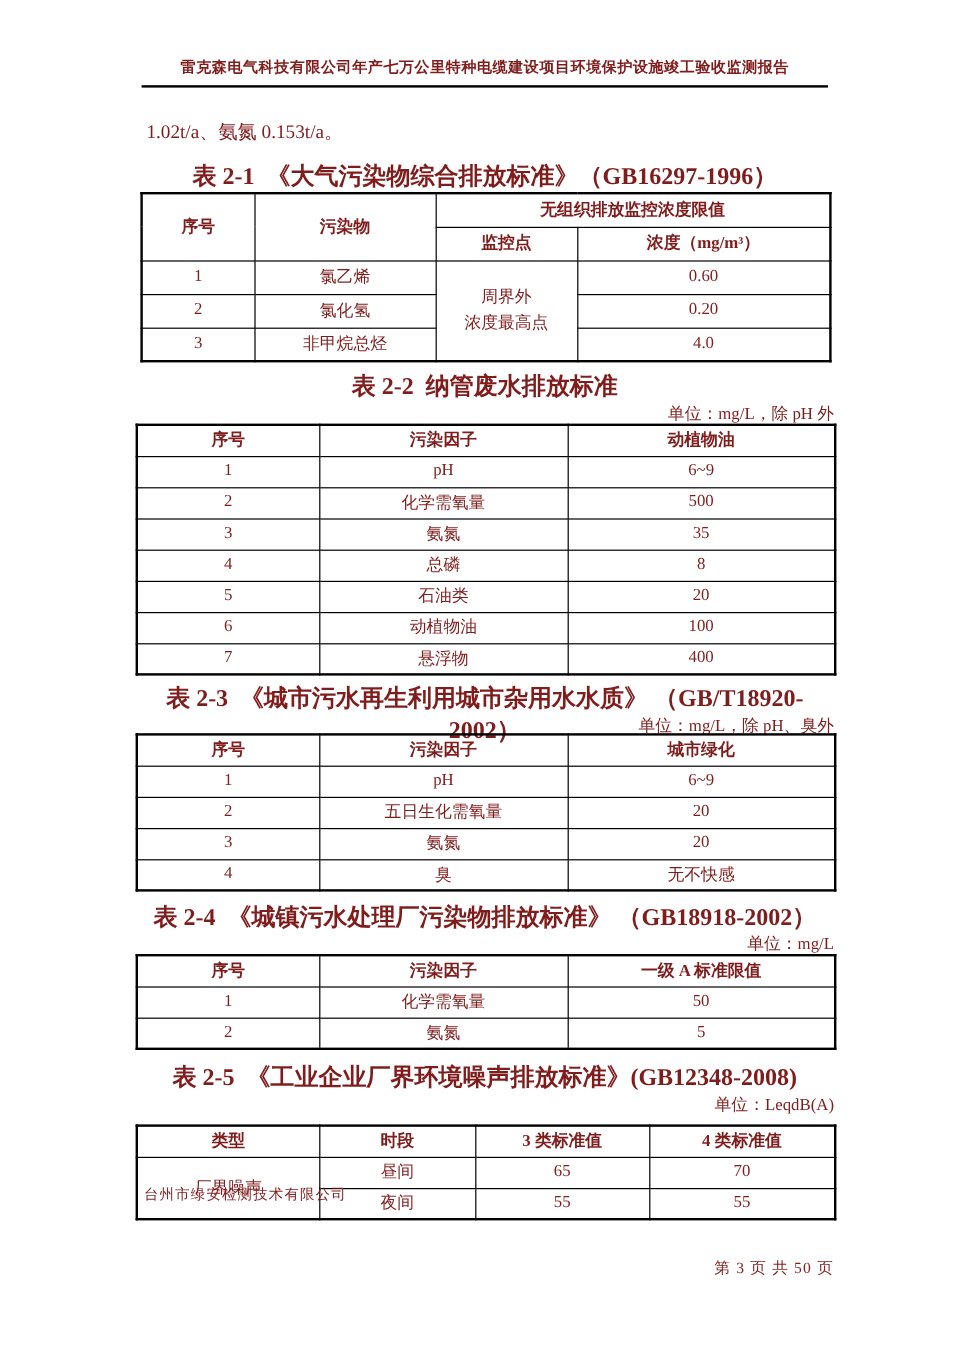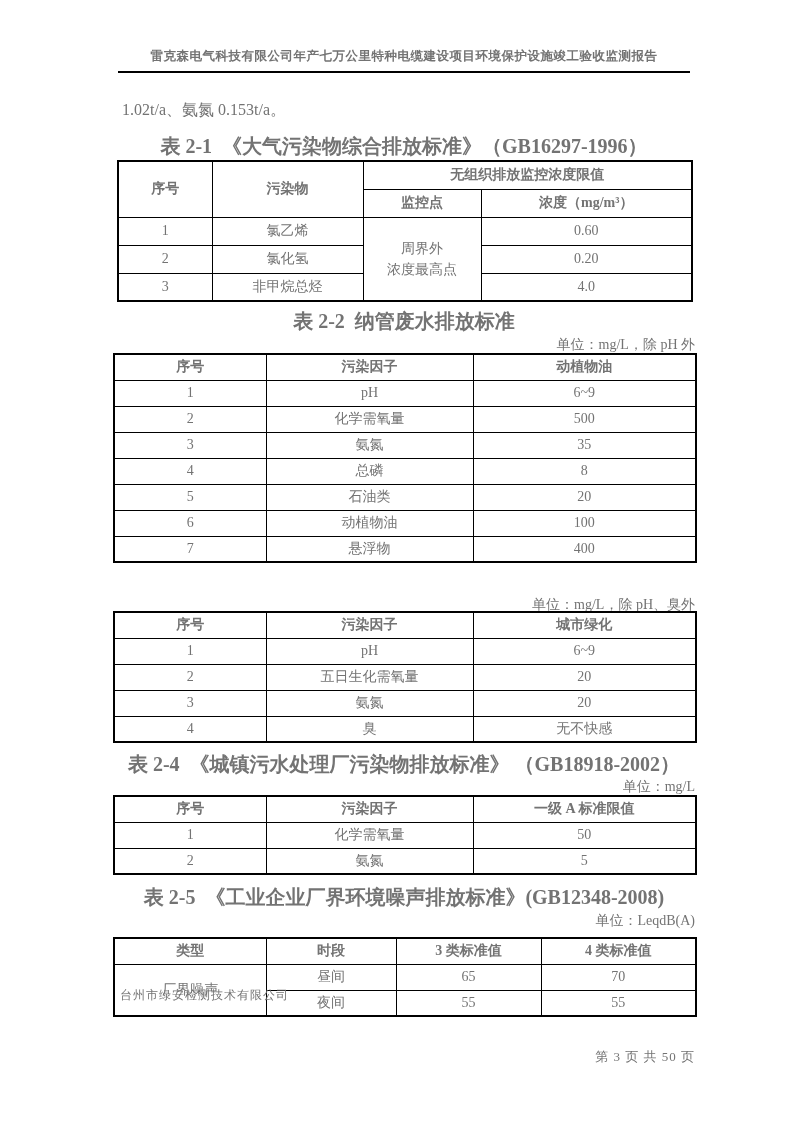--- a/index.html
+++ b/index.html
@@ -2,21 +2,21 @@
 <html><head>
 <meta charset="utf-8">
 <style>
   html,body{margin:0;padding:0;background:#e8e8e8;}
   .page{
     position:relative;
     width:800px;height:1131px;
     margin:0 auto;
     background:#ffffff;
     font-family:"Liberation Serif","DejaVu Serif",serif;
-    color:#737373;
+    color:#7f1d1d;
     overflow:hidden;
   }
   .doc-header{
     position:absolute;top:48px;left:118px;width:572px;
     text-align:center;
     font-size:12.5px;font-weight:bold;letter-spacing:0.5px;
     padding-bottom:6px;
     border-bottom:2px solid #000;
     white-space:nowrap;
   }
@@ -166,20 +166,21 @@
         <td>100</td>
       </tr>
       <tr>
         <td>7</td>
         <td>悬浮物</td>
         <td>400</td>
       </tr>
     </tbody>
   </table>
 
+  <div class="tbl-title title-3">表 2-3  《城市污水再生利用城市杂用水水质》 （GB/T18920-2002）</div>
   <div class="unit-line unit-3">单位：mg/L，除 pH、臭外</div>
   <table class="tbl t3">
     <colgroup>
         <col style="width:152px">
         <col style="width:207px">
         <col style="width:223px">
       </colgroup>
     <tbody>
       <tr>
         <th>序号</th>

